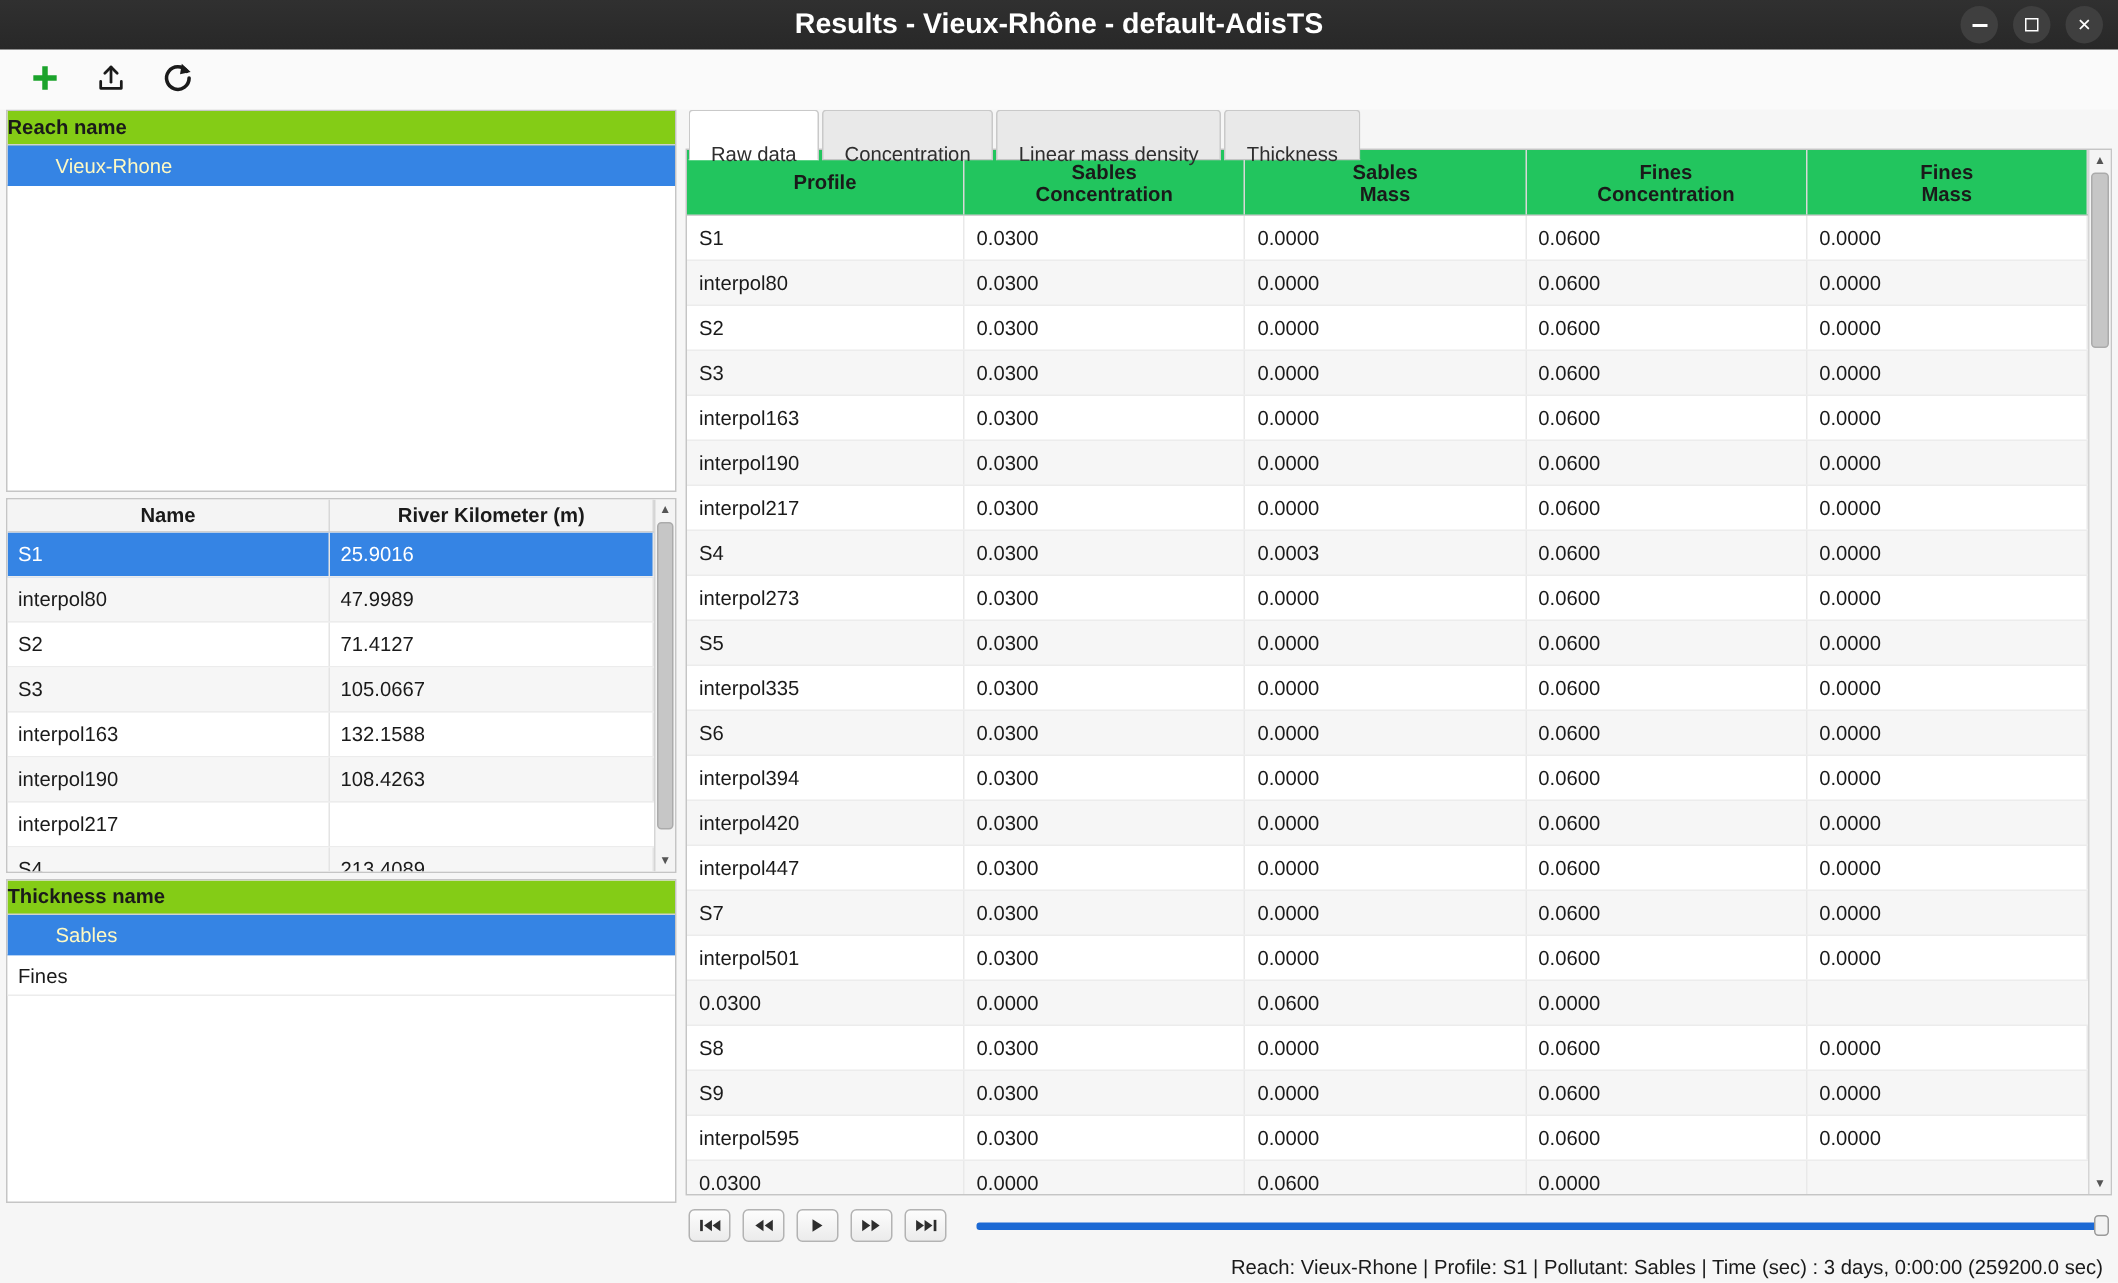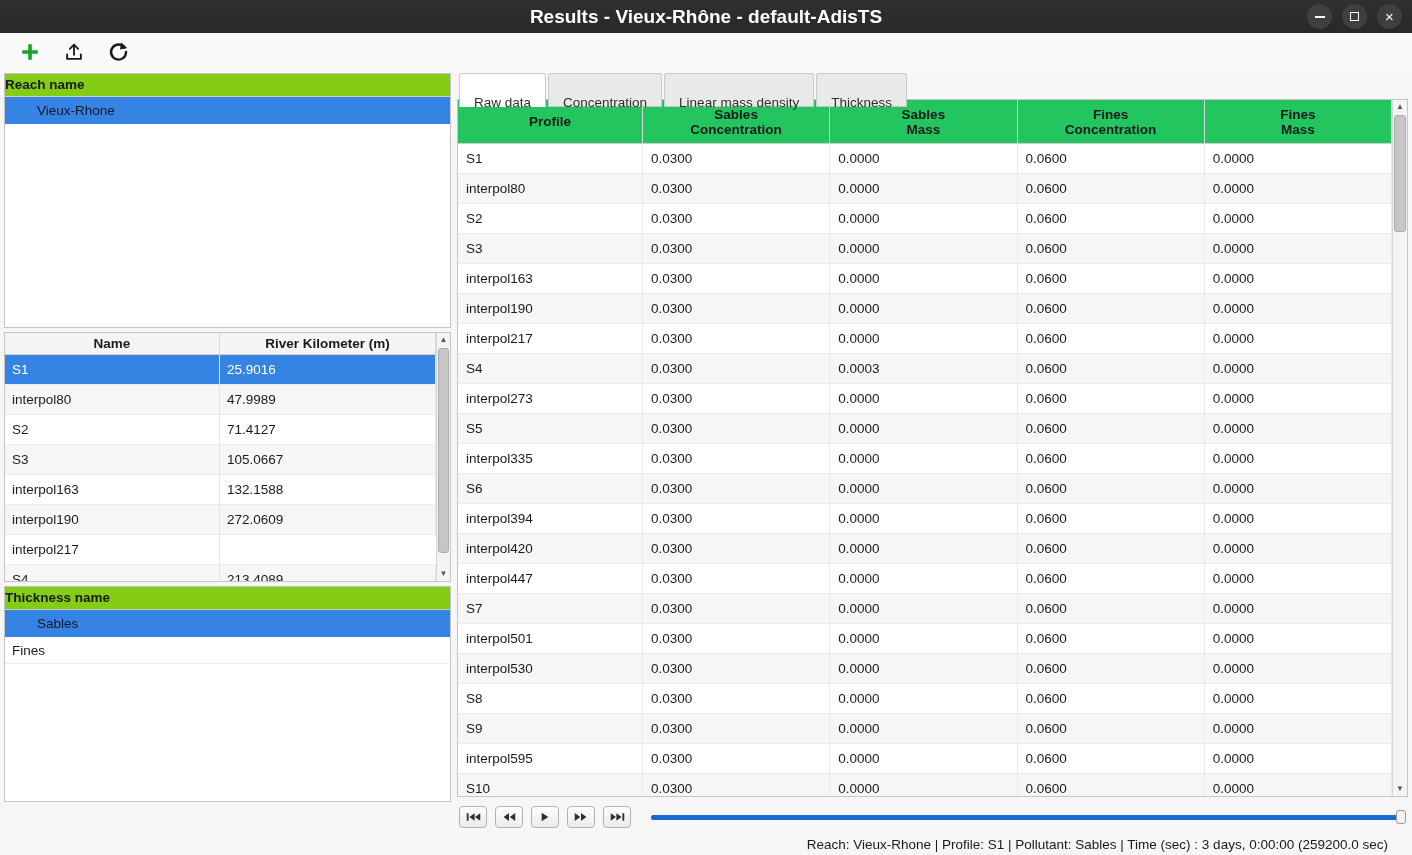--- a/index.html
+++ b/index.html
@@ -23,21 +23,21 @@
   
   .main { flex:1; display:flex; gap:6px; padding:0 4px; overflow:hidden; }
   .left-col { width:447px; flex:0 0 447px; display:flex; flex-direction:column; }
   .right-col { flex:1; display:flex; flex-direction:column; min-width:0; }
 
   .panel { border:1px solid #c5c5c5; background:#fff; overflow:hidden; position:relative; }
   .panel-header { height:23px; line-height:22px; text-align:left; font-weight:bold; background:#84cc16; border-bottom:1px solid #d0d0d0; }
 
   .reach-panel { height:255px; flex:0 0 255px; }
   .list-item { height:27px; line-height:27px; padding-left:7px; border-bottom:1px solid #ececec; background:#fff; cursor:default; }
-  .list-item.selected { background:#3584e4; color:#0f172a; border-bottom:1px solid #3584e4;padding-left:32px; }
+  .list-item.selected { background:#3584e4; color:#fef9c3; border-bottom:1px solid #3584e4;padding-left:32px; }
 
   .profiles-panel { height:250px; flex:0 0 250px; margin-top:4px; }
   .profiles-header { display:grid; grid-template-columns:215px 1fr; height:22px; background:#f4f4f4; border-bottom:1px solid #d0d0d0; padding-right:14px; }
   .profiles-header .hcol { font-weight:bold; text-align:center; line-height:21px; border-right:1px solid #d8d8d8; }
   .profiles-body { position:absolute; top:22px; bottom:0; left:0; right:14px; overflow:hidden; }
   .profiles-body .trow { display:grid; grid-template-columns:215px 1fr; height:30px; border-bottom:1px solid #ececec; }
   .profiles-body .trow.alt { background:#f6f6f6; }
   .profiles-body .trow.selected { background:#3584e4; color:#fff; }
   .profiles-body .tcell { line-height:29px; padding-left:7px; border-right:1px solid #e4e4e4; overflow:hidden; white-space:nowrap; }
 
@@ -66,21 +66,21 @@
 
   
   .transport { flex:0 0 38px; display:flex; align-items:center; gap:8px; padding:8px 2px 6px 2px; }
   .t-btn { width:28px; height:22px; border:1px solid #b3b3b3; border-radius:4px; background:linear-gradient(#fdfdfd,#ebebeb); display:flex; align-items:center; justify-content:center; cursor:pointer; }
   .t-btn svg { display:block; }
   .slider { flex:1; position:relative; height:16px; margin-left:12px; cursor:pointer; }
   .slider .track { position:absolute; left:0; right:4px; top:6px; height:5px; background:#1c69d4; border-radius:2px; }
   .slider .handle { position:absolute; right:0; top:1px; width:10px; height:14px; background:#f2f2f2; border:1px solid #9a9a9a; border-radius:3px; cursor:grab; }
 
   
-  .statusbar { flex:0 0 20px; height:20px; line-height:19px; text-align:right; padding-right:24px; background:#f6f6f6; }
+  .statusbar { flex:0 0 20px; height:20px; line-height:19px; text-align:right; padding-right:10px; background:#f6f6f6; }
 </style>
 </head>
 <body>
 
 <div class="window">
 
   <div class="titlebar">
     <div class="title">Results - Vieux-Rhône - default-AdisTS</div>
     <div class="win-controls">
       <button class="win-btn">
@@ -154,21 +154,21 @@
             <div class="trow alt">
               <div class="tcell">S3</div>
               <div class="tcell">105.0667</div>
             </div>
             <div class="trow">
               <div class="tcell">interpol163</div>
               <div class="tcell">132.1588</div>
             </div>
             <div class="trow alt">
               <div class="tcell">interpol190</div>
-              <div class="tcell">272.0609</div>
+              <div class="tcell">108.4263</div>
             </div>
             <div class="trow">
               <div class="tcell">interpol217</div>
             </div>
             <div class="trow alt">
               <div class="tcell">S4</div>
               <div class="tcell">213.4089</div>
             </div>
           </div>
         <div class="vscroll">
@@ -334,21 +334,20 @@
                 <div class="tcell">0.0000</div>
               </div>
               <div class="trow">
                 <div class="tcell">interpol501</div>
                 <div class="tcell">0.0300</div>
                 <div class="tcell">0.0000</div>
                 <div class="tcell">0.0600</div>
                 <div class="tcell">0.0000</div>
               </div>
               <div class="trow alt">
-                <div class="tcell">interpol530</div>
                 <div class="tcell">0.0300</div>
                 <div class="tcell">0.0000</div>
                 <div class="tcell">0.0600</div>
                 <div class="tcell">0.0000</div>
               </div>
               <div class="trow">
                 <div class="tcell">S8</div>
                 <div class="tcell">0.0300</div>
                 <div class="tcell">0.0000</div>
                 <div class="tcell">0.0600</div>
@@ -362,21 +361,20 @@
                 <div class="tcell">0.0000</div>
               </div>
               <div class="trow">
                 <div class="tcell">interpol595</div>
                 <div class="tcell">0.0300</div>
                 <div class="tcell">0.0000</div>
                 <div class="tcell">0.0600</div>
                 <div class="tcell">0.0000</div>
               </div>
               <div class="trow alt">
-                <div class="tcell">S10</div>
                 <div class="tcell">0.0300</div>
                 <div class="tcell">0.0000</div>
                 <div class="tcell">0.0600</div>
                 <div class="tcell">0.0000</div>
               </div>
             </div>
         </div>
         <div class="vscroll" style="width:15px;">
           <div class="arrow up">▲</div>
           <div class="thumb" style="top:15px; height:117px;"></div>

